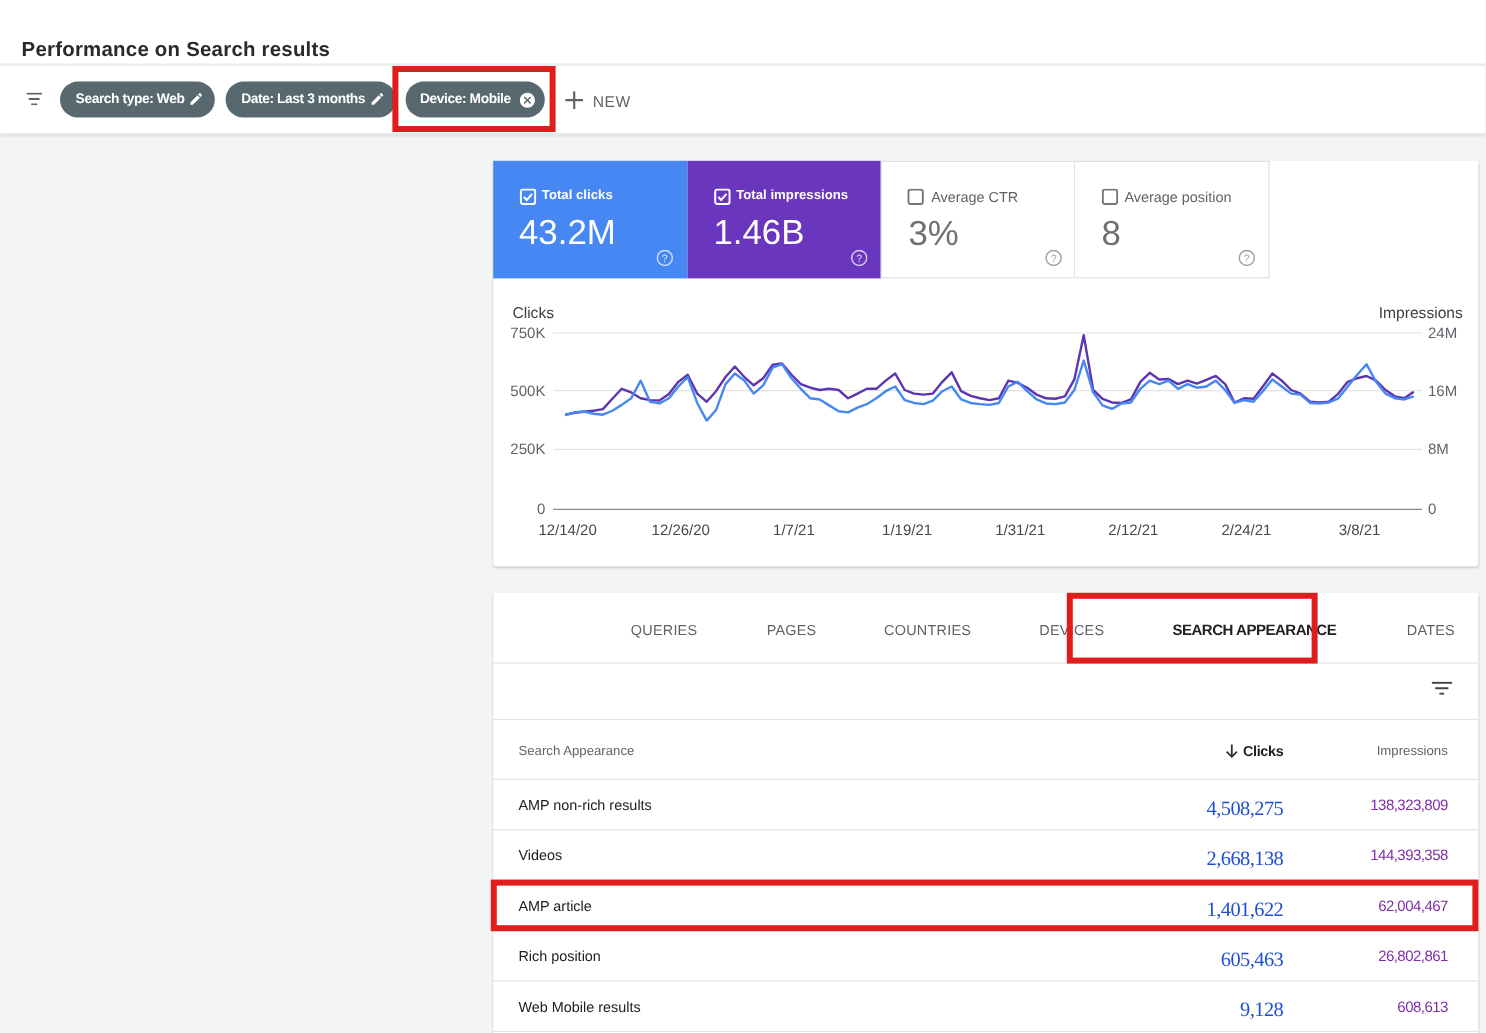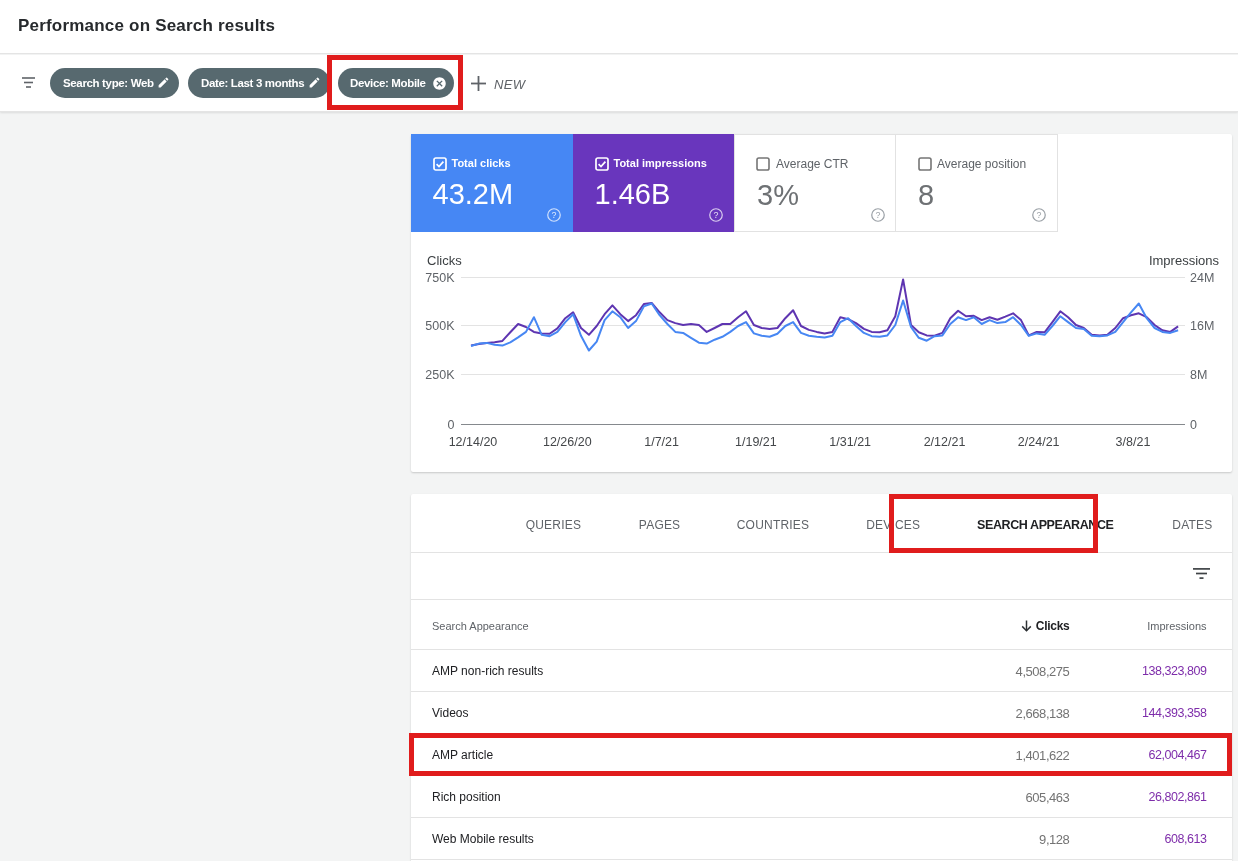--- a/index.html
+++ b/index.html
@@ -1,33 +1,33 @@
 <!DOCTYPE html>
 <html><head>
 <meta charset="utf-8">
 <style>
   * { margin:0; padding:0; box-sizing:border-box; }
   html,body { width:1238px; height:861px; overflow:hidden; }
   body { font-family:"Liberation Sans", sans-serif; background:#f3f4f4; position:relative; }
   .abs { position:absolute; }
   .header { left:0; top:0; width:1238px; height:54px; background:#fff; border-bottom:1px solid #e4e4e4; }
-  .title { left:18px; top:16px; font-size:17px; font-weight:700; color:#272a2d; letter-spacing:0.2px;}
+  .title { left:18px; top:32px; font-size:17px; font-weight:700; color:#272a2d; letter-spacing:0.2px;}
   .filterbar { left:0; top:55px; width:1238px; height:57px; background:#fff; border-bottom:1px solid #e4e4e4; box-shadow:0 1px 2px rgba(0,0,0,0.10); }
   .chip { position:absolute; top:68px; height:30px; background:#57696f; border-radius:15px; color:#fff; font-size:11.5px; font-weight:700; letter-spacing:-0.35px; line-height:30px; white-space:nowrap; }
   .newbtn { position:absolute; top:77px; color:#5f6368; font-size:13px; letter-spacing:0.4px; }
   .card { position:absolute; background:#fff; box-shadow:0 1px 2px rgba(0,0,0,0.18); border-radius:2px; }
   .tile { position:absolute; top:0; height:98px; }
   .tile .lbl { position:absolute; left:41px; top:23px; font-size:11px; }
   .tile .val { position:absolute; left:22px; top:44px; font-size:29px; }
   .redbox { position:absolute; border:5px solid #e01c1c; z-index:50; }
   .tabs { position:absolute; font-size:12px; letter-spacing:0.2px; color:#5f6368; }
   .tab { position:absolute; transform:translateX(-50%); white-space:nowrap;margin-left:48px; }
   .trow { position:absolute; left:0; width:821px; height:42px; border-bottom:1px solid #e3e3e3; font-size:12px; color:#202124; }
   .trow .c0 { position:absolute; left:21px; top:14px; }
-  .trow .c1 { position:absolute; right:162.6px; top:13.5px; color:#737373; font-size:13px; letter-spacing:-0.45px; }
+  .trow .c1 { position:absolute; right:162.6px; top:13.5px; color:#1d4ed8; font-size:17px; letter-spacing:-0.45px;font-family:Liberation Serif, serif; }
   .trow .c2 { position:absolute; right:25.5px; top:13.5px; color:#7e2daa; font-size:12.5px; letter-spacing:-0.45px; }
 </style>
 </head>
 <body>
 
   <div class="abs header"></div>
   <div class="abs title">Performance on Search results</div>
 
   <div class="abs filterbar"></div>
   <svg class="abs" style="left:22px;top:77px" width="13" height="11" viewBox="0 0 13 11">
@@ -54,21 +54,21 @@
     <svg style="position:absolute;right:7px;top:7.5px" width="15" height="15" viewBox="0 0 24 24" fill="#fff">
       <path d="M12 2C6.47 2 2 6.47 2 12s4.47 10 10 10 10-4.47 10-10S17.53 2 12 2zm5 13.59L15.59 17 12 13.41 8.41 17 7 15.59 10.59 12 7 8.41 8.41 7 12 10.59 15.59 7 17 8.41 13.41 12 17 15.59z"></path>
     </svg>
   </div>
   <svg class="abs" style="left:471px;top:76px" width="15" height="15" viewBox="0 0 15 15">
     <g stroke="#5f6368" stroke-width="1.8">
       <line x1="7.5" y1="0" x2="7.5" y2="15"></line>
       <line x1="0" y1="7.5" x2="15" y2="7.5"></line>
     </g>
   </svg>
-  <div class="newbtn" style="left:494px;font-style:italic;">NEW</div>
+  <div class="newbtn" style="left:494px;">NEW</div>
 
   <div class="card" style="left:410.5px; top:134px; width:821.5px; height:338px;">
     <div class="tile" style="left:0; width:162px; background:#4687f4; color:#fff;">
       <svg style="position:absolute;left:22px;top:22.5px" width="14" height="14" viewBox="0 0 14 14">
         <rect x="1" y="1" width="12" height="12" rx="1.8" fill="none" stroke="#fff" stroke-width="1.7"></rect>
         <path d="M3.6 7.2 L6 9.6 L10.4 4.6" fill="none" stroke="#fff" stroke-width="1.7"></path>
       </svg>
       <div class="lbl" style="font-weight:700;">Total clicks</div>
       <div class="val">43.2M</div>
       <svg style="position:absolute;left:136.5px;top:74px" width="14" height="14" viewBox="0 0 15 15">

